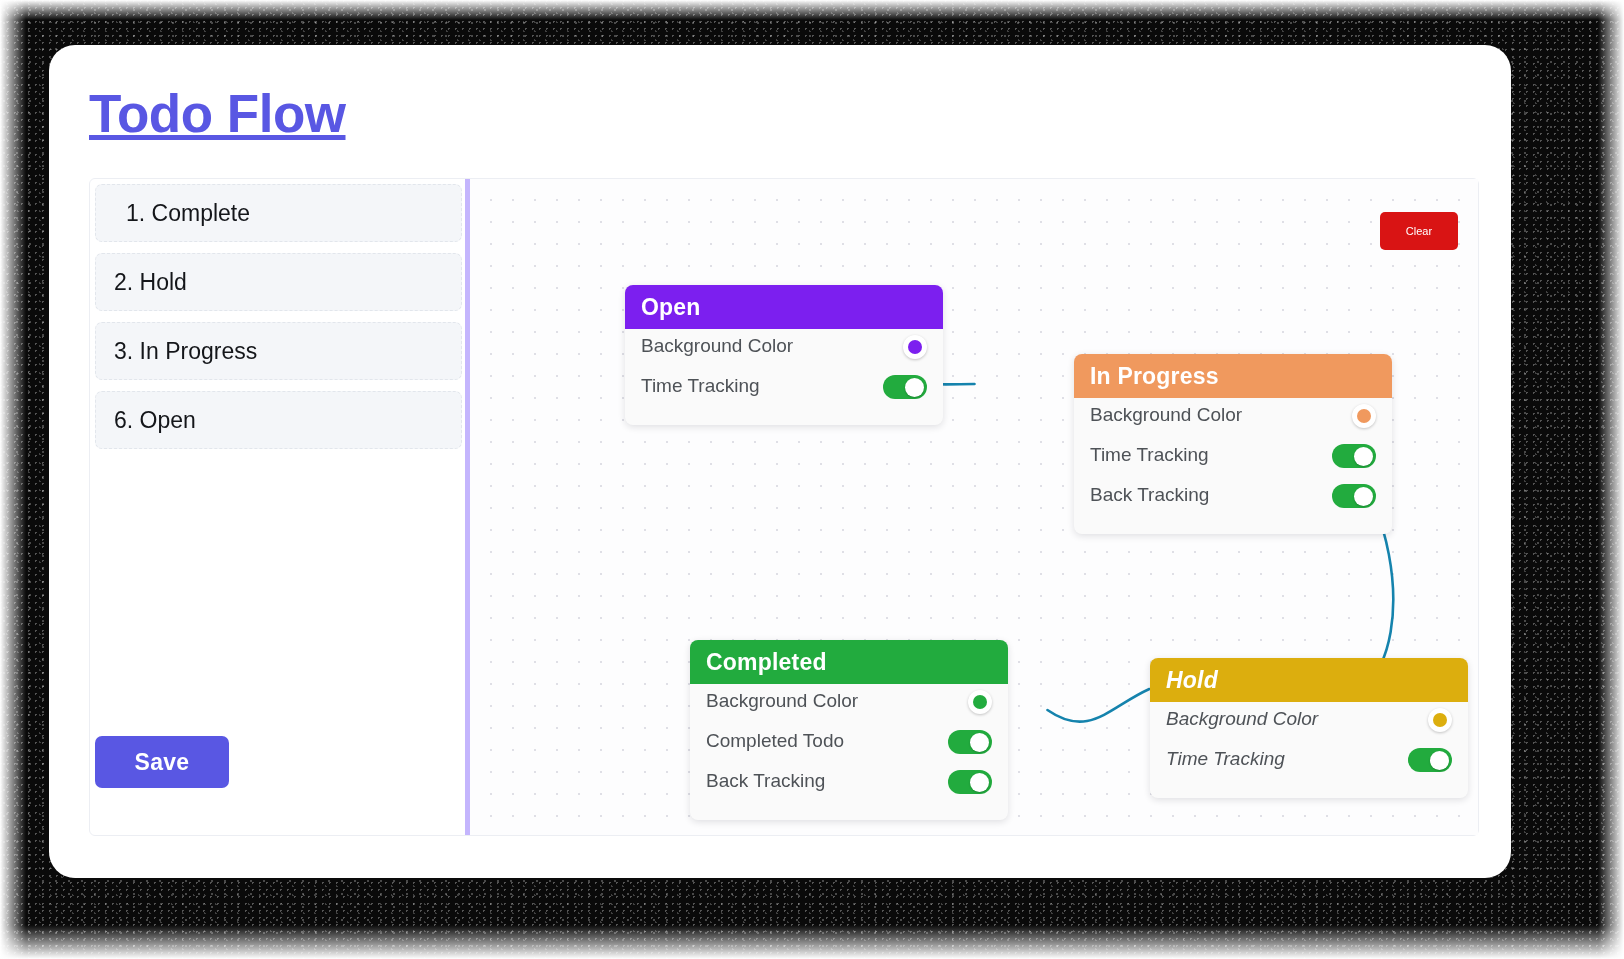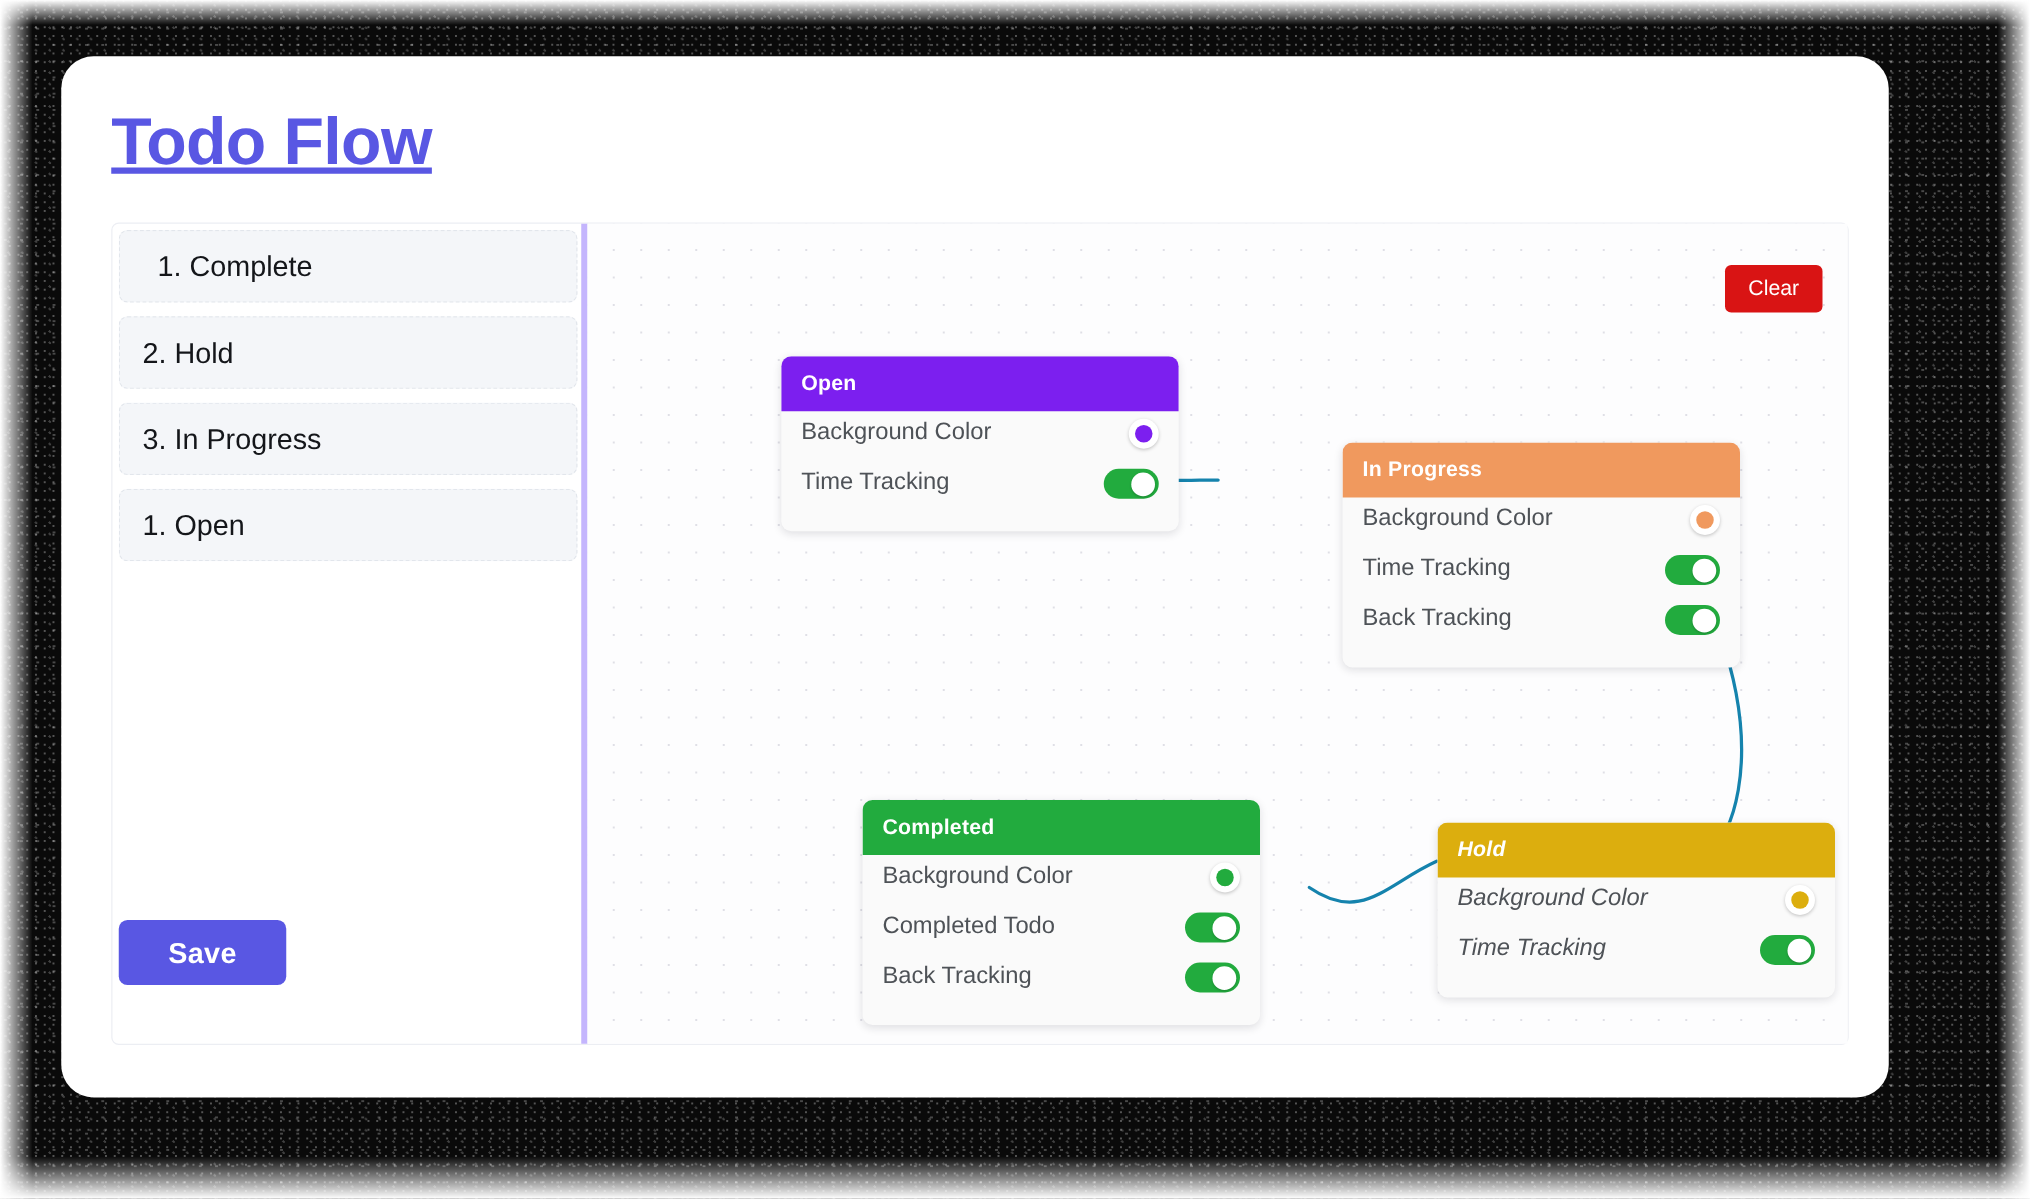--- a/index.html
+++ b/index.html
@@ -146,39 +146,39 @@
     position: absolute;
     right: 20px;
     top: 33px;
     width: 78px;
     height: 38px;
     background: #d91414;
     color: #ffffff;
     border: none;
     border-radius: 5px;
     font-family: "Liberation Sans", sans-serif;
-    font-size: 17px;
+    font-size: 11px;
     cursor: pointer;
   }
 
   
   .node {
     position: absolute;
     border-radius: 8px;
     background: #fafafa;
     box-shadow: 0 2px 7px rgba(20,25,40,0.13);
     overflow: hidden;
   }
   .node-header {
     height: 44px;
     display: flex;
     align-items: center;
     padding-left: 16px;
     color: #ffffff;
-    font-size: 17px;
+    font-size: 23px;
     font-weight: bold;
     letter-spacing: 0.2px;
   }
   .node-body { padding: 6px 0 10px 0; }
   .node-row {
     height: 40px;
     display: flex;
     align-items: flex-start;
     justify-content: space-between;
     padding: 0 16px;
@@ -241,21 +241,21 @@
       <div class="sidebar-item indented" style="top:5px">
           <span class="label">1. Complete</span>
         </div>
       <div class="sidebar-item" style="top:74px">
           <span class="label">2. Hold</span>
         </div>
       <div class="sidebar-item" style="top:143px">
           <span class="label">3. In Progress</span>
         </div>
       <div class="sidebar-item" style="top:212px">
-          <span class="label">1. Open</span>
+          <span class="label">6. Open</span>
         </div>
 
       <button id="save-button">Save</button>
     </div>
 
     <div id="canvas">
 
       <svg id="edges" viewBox="0 0 1009 656" preserveAspectRatio="none">
         <path d="M 327 132 C 400 215, 455 205, 505 205" fill="none" stroke="#1583ad" stroke-width="2.6" stroke-linecap="round"></path>
         <path d="M 838 245 C 925 290, 950 460, 895 508" fill="none" stroke="#1583ad" stroke-width="2.6" stroke-linecap="round"></path>

